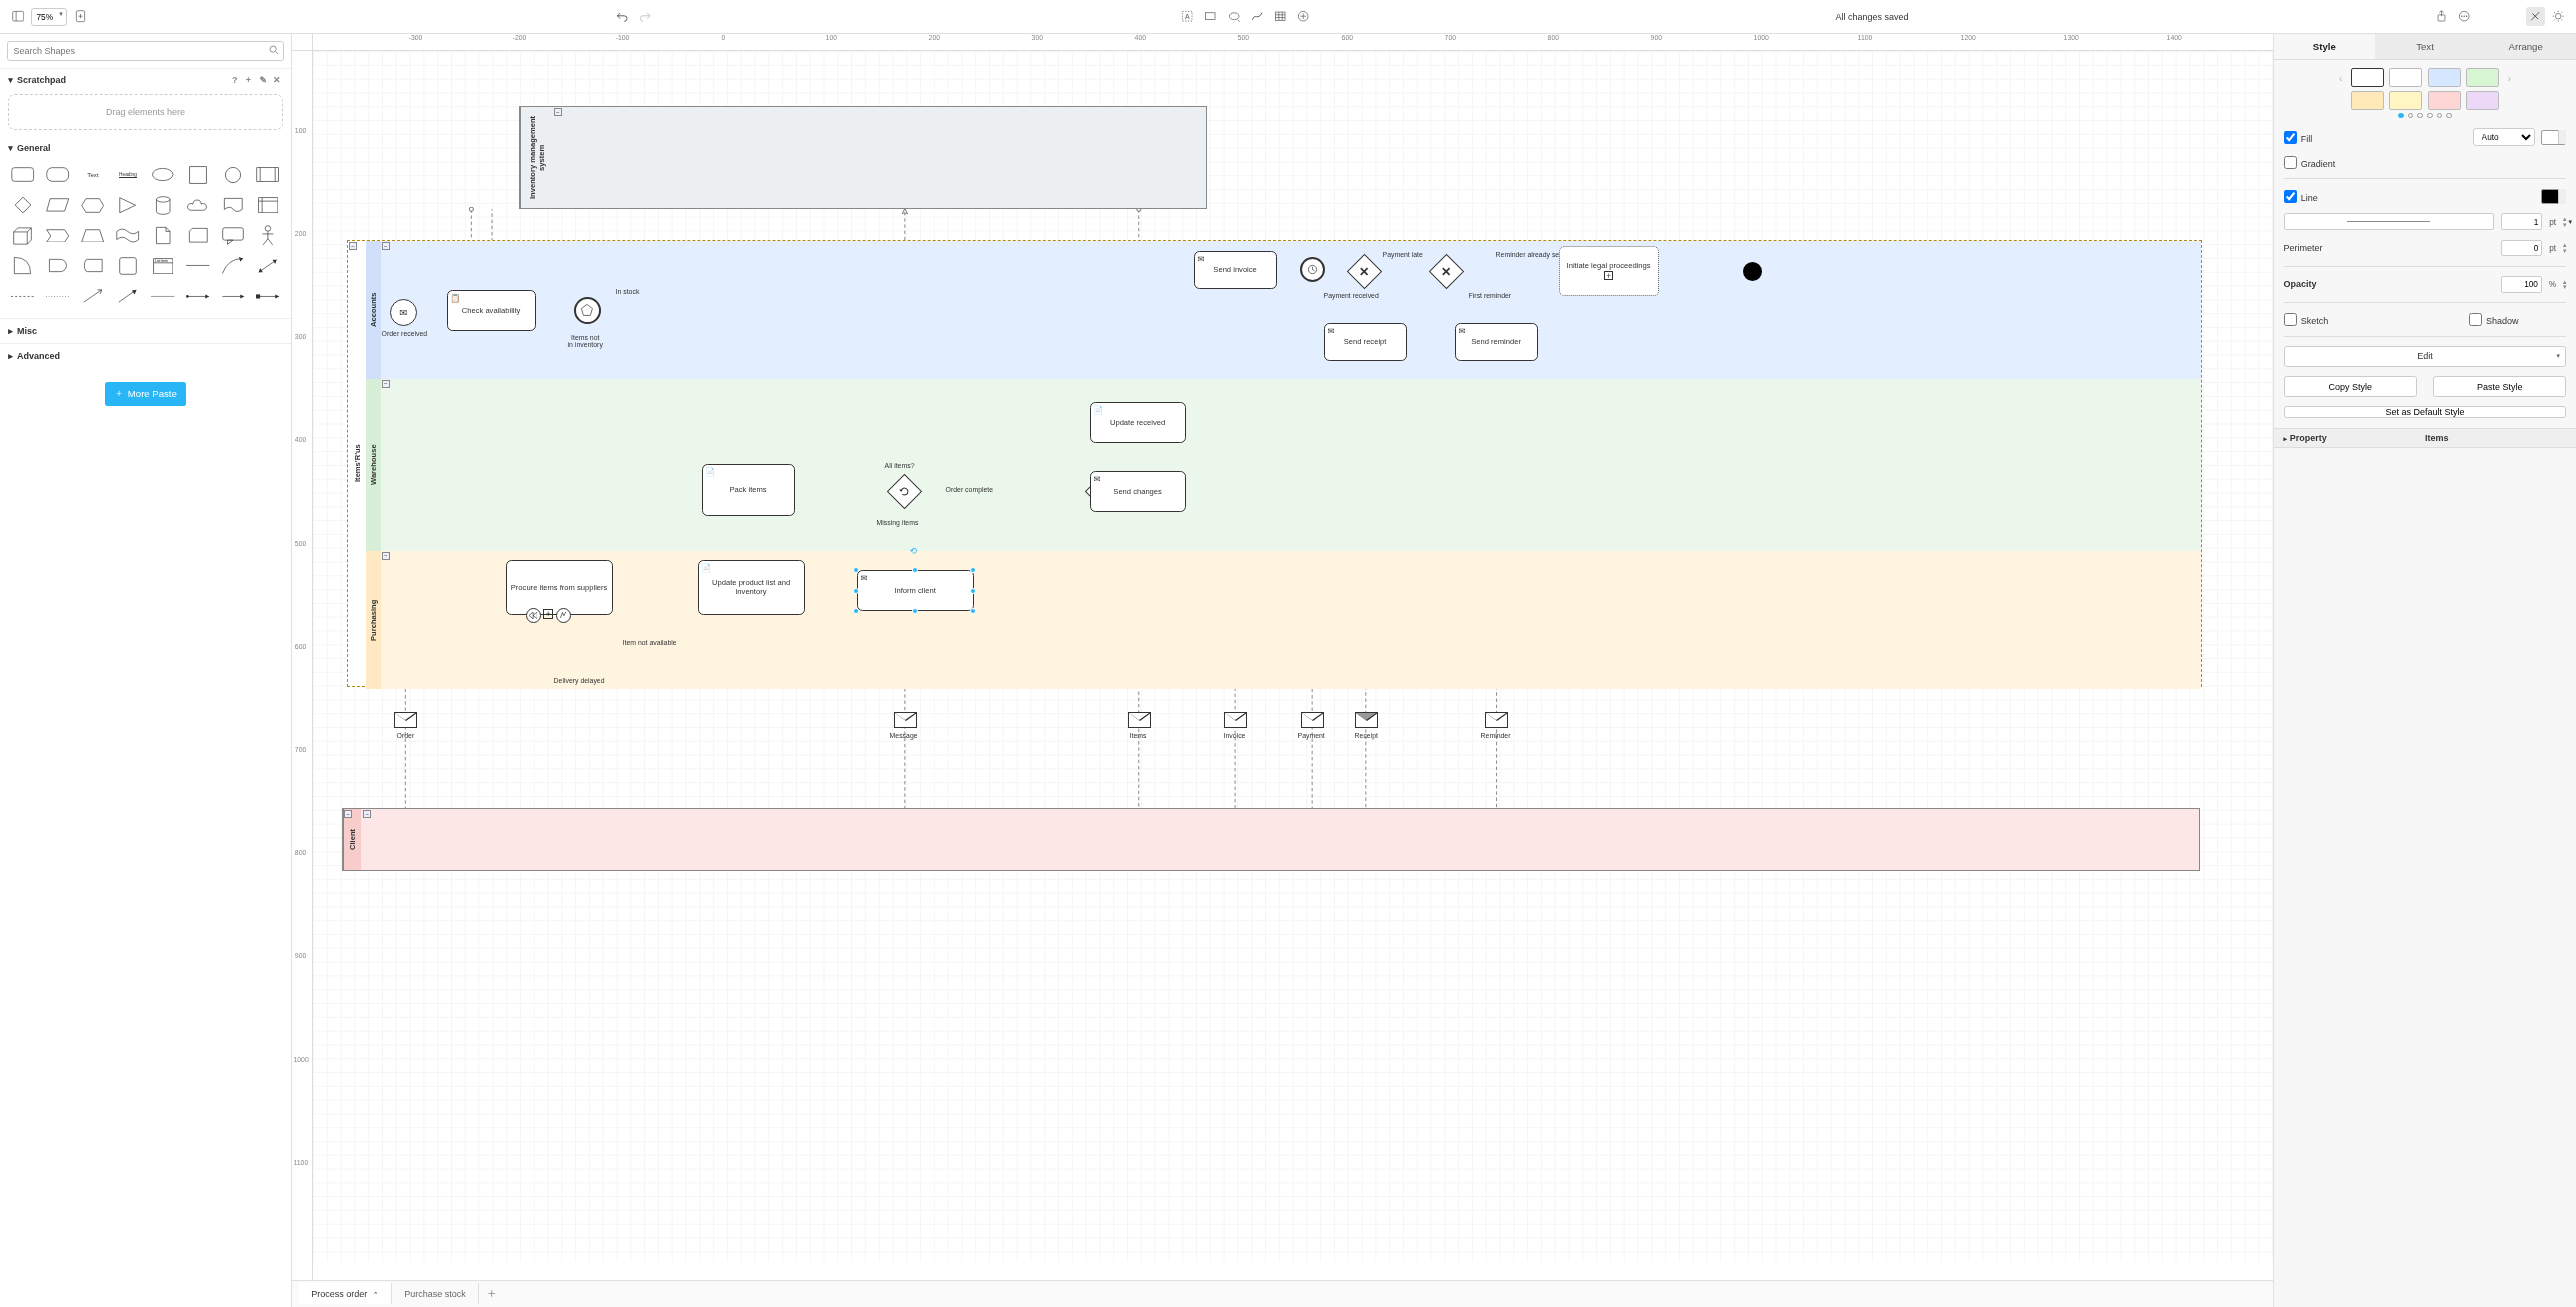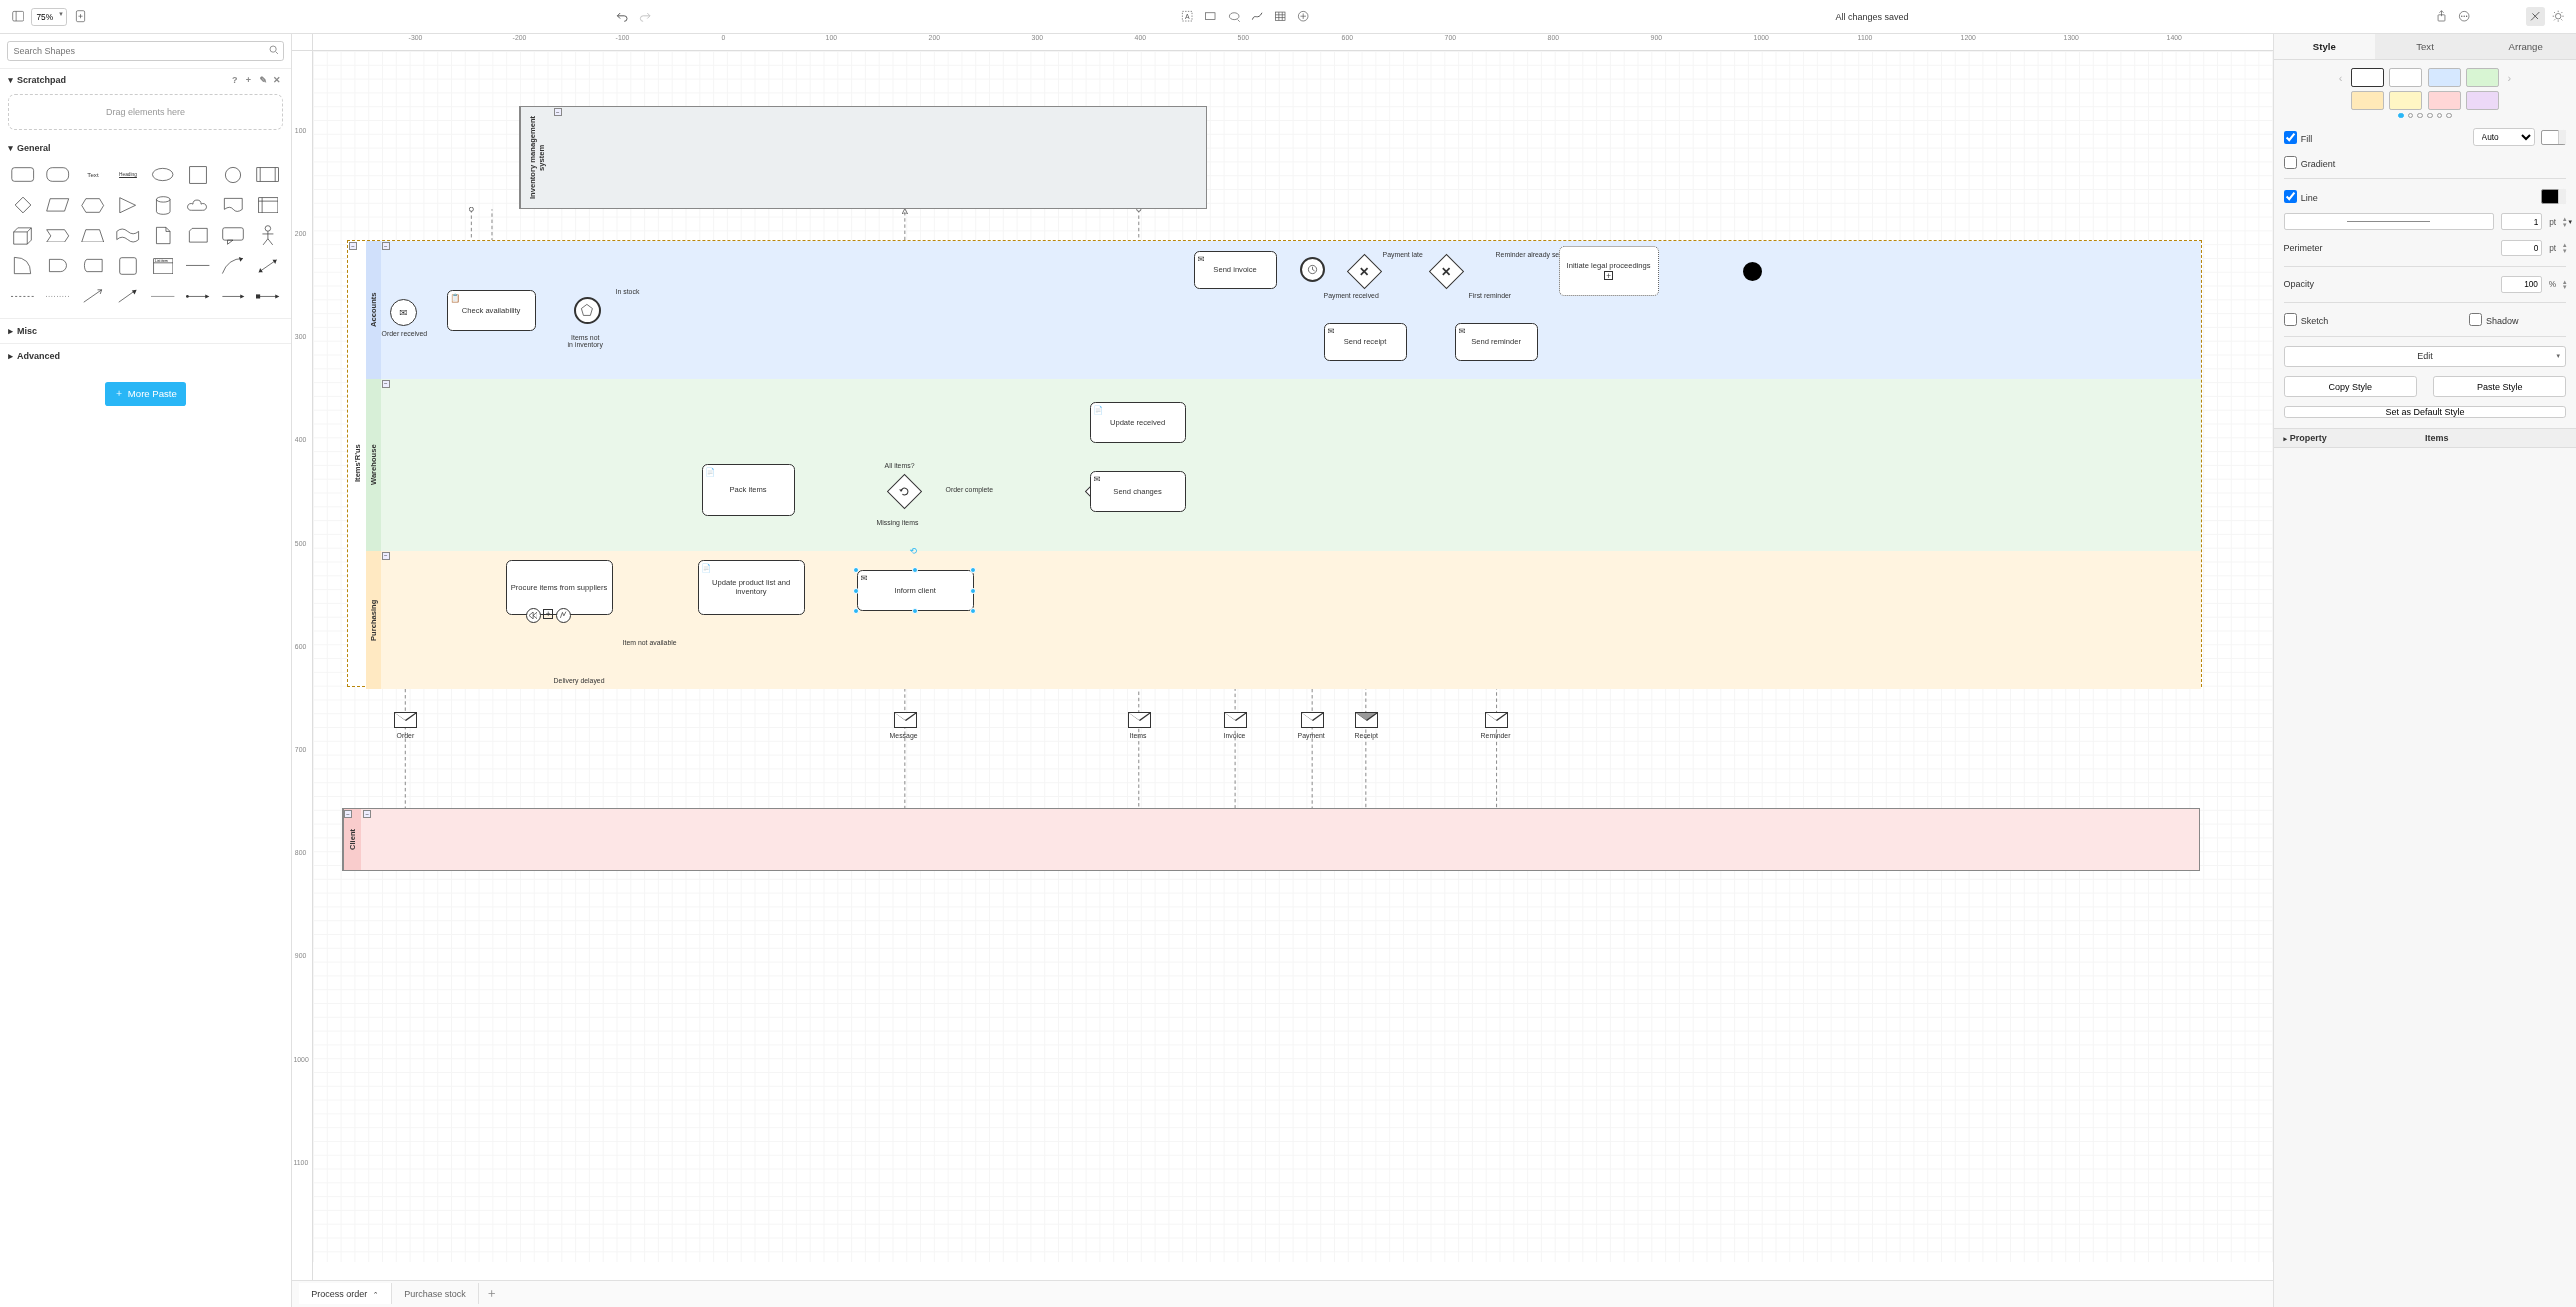--- a/index.html
+++ b/index.html
@@ -851,21 +851,21 @@
         <span class="unit">pt</span>
         <span style="font-size:6.9px;color:#888;display:flex;flex-direction:column;line-height:5.5px">
             <span>▴</span>
             <span>▾</span>
           </span>
       </div>
 
       <div style="border-top:0.7px solid #ddd"></div>
 
       <div class="rp-row">
-        <span style="font-weight:400">Opacity</span>
+        <span style="font-weight:700">Opacity</span>
         <span style="flex:1"></span>
         <input class="num-input" value="100" style="">
         <span class="unit">%</span>
         <span style="font-size:6.9px;color:#888;display:flex;flex-direction:column;line-height:5.5px">
             <span>▴</span>
             <span>▾</span>
           </span>
       </div>
 
       <div style="border-top:0.7px solid #ddd"></div>

